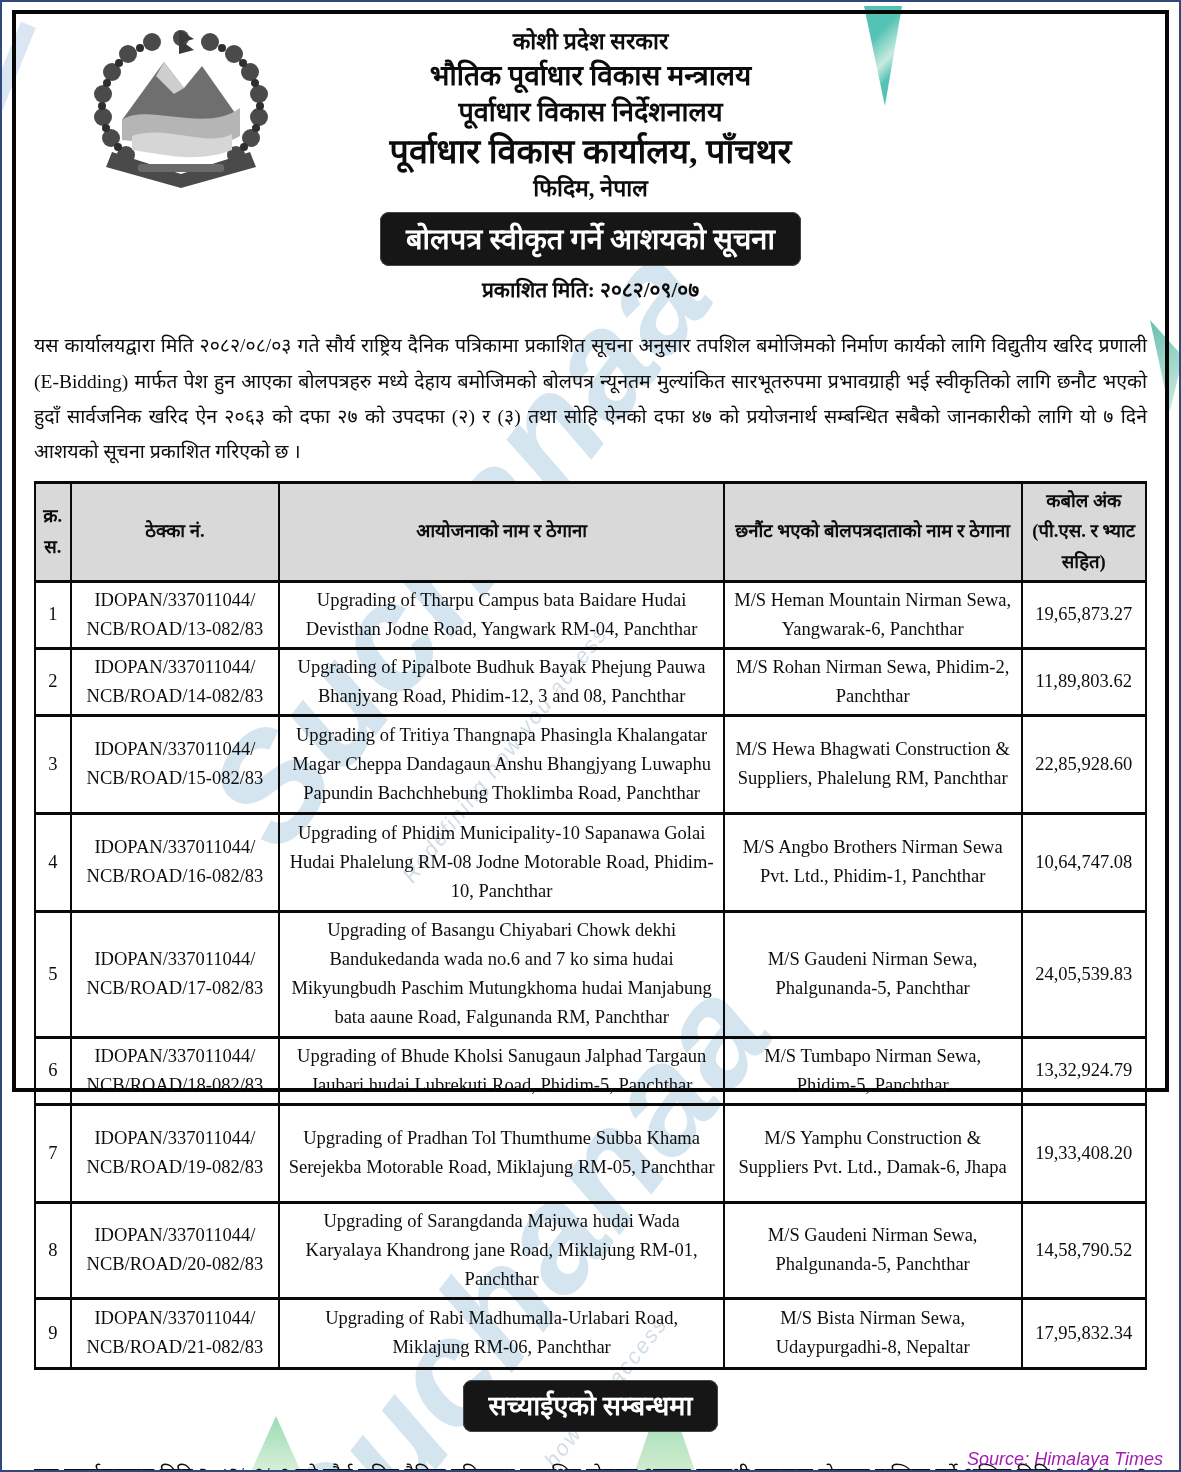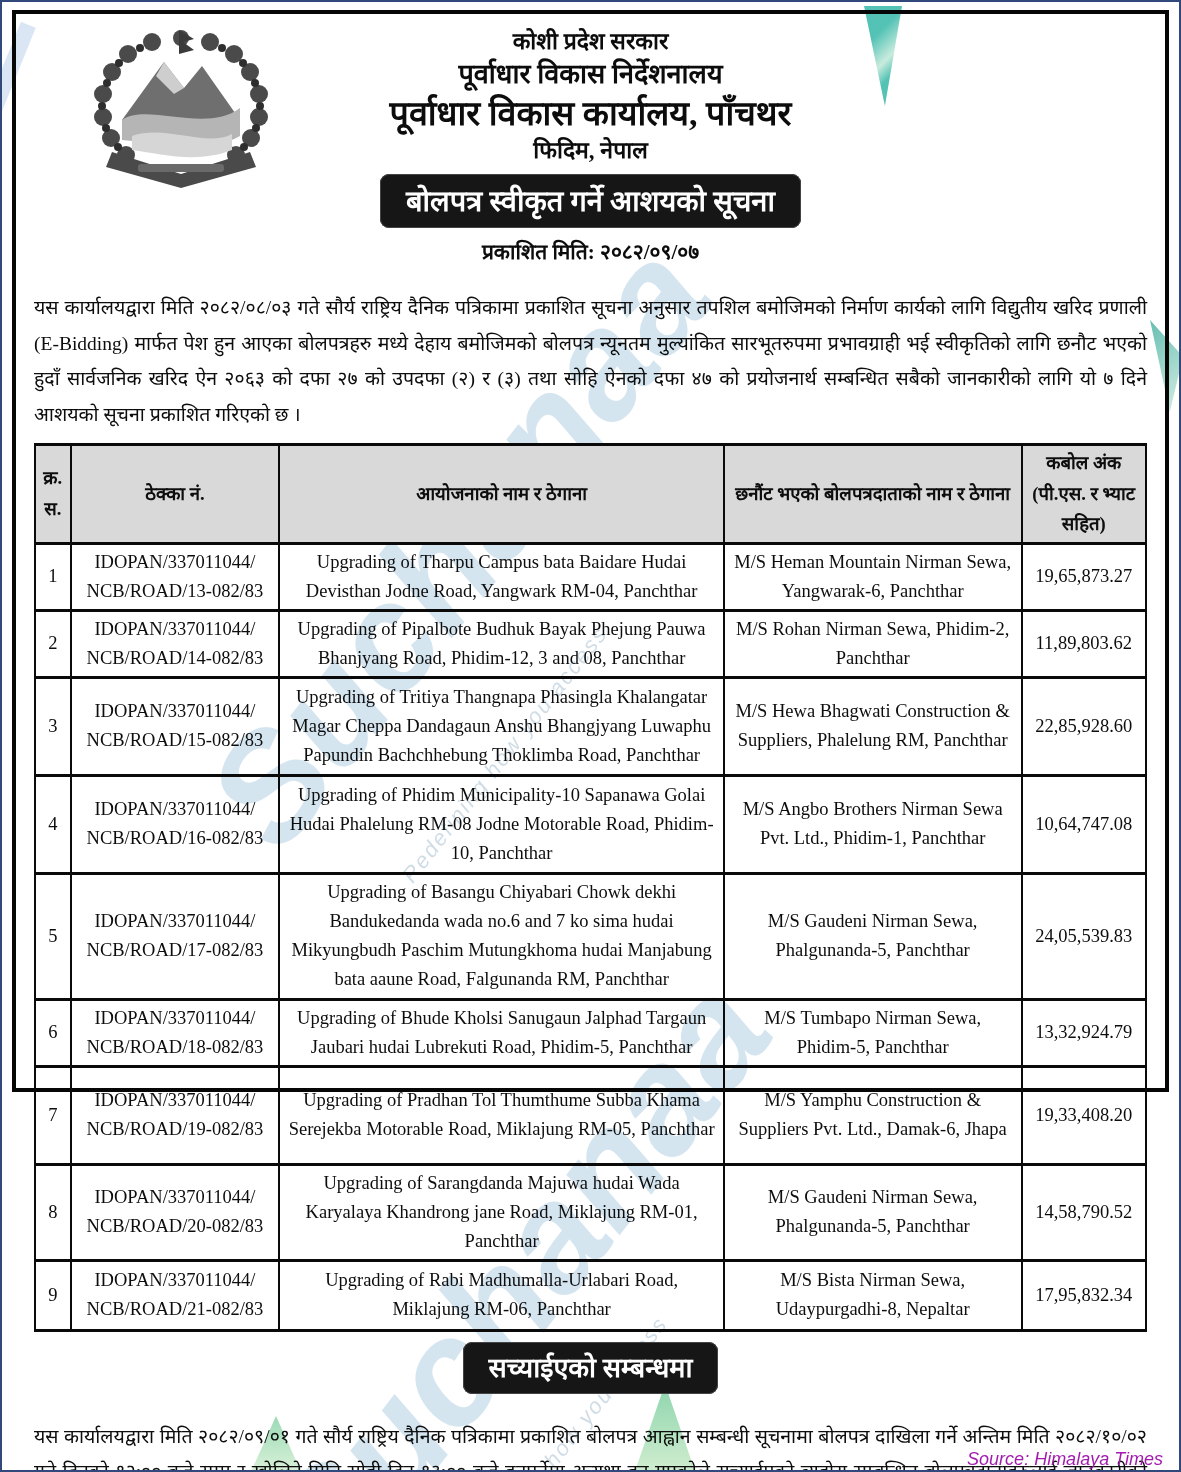--- a/index.html
+++ b/index.html
@@ -104,20 +104,21 @@
         </g>
         <path d="M93 6 l15 9 l-11 3 l11 8 l-15 4 Z" fill="#3a3a3a"></path>
         <path d="M36 96 L78 38 L98 64 L116 42 L154 96 Z" fill="#6f6f6f"></path>
         <path d="M78 38 L98 64 L88 70 L70 52 Z" fill="#e6e6e6" opacity="0.8"></path>
         <path d="M36 96 C60 78 120 110 154 84 L154 112 C120 132 70 118 36 116 Z" fill="#b5b5b5"></path>
         <path d="M46 112 C80 100 120 124 146 110 L146 126 C110 140 76 130 46 126 Z" fill="#d6d6d6"></path>
         <path d="M26 128 L95 150 L164 128 L170 143 L95 164 L20 143 Z" fill="#4a4a4a"></path>
         <rect x="52" y="140" width="86" height="8" rx="3" fill="#6a6a6a"></rect>
       </svg>
       <div class="hl hl1">कोशी प्रदेश सरकार</div>
+      <div class="hl hl2">भौतिक पूर्वाधार विकास मन्त्रालय</div>
       <div class="hl hl3">पूर्वाधार विकास निर्देशनालय</div>
       <div class="hl hl4">पूर्वाधार विकास कार्यालय, पाँचथर</div>
       <div class="hl hl5">फिदिम, नेपाल</div>
     </div>
 
     <div class="banner-wrap">
       <div class="banner banner1">बोलपत्र स्वीकृत गर्ने आशयको सूचना</div>
     </div>
     <div class="pubdate">प्रकाशित मिति: २०८२/०९/०७</div>
 

